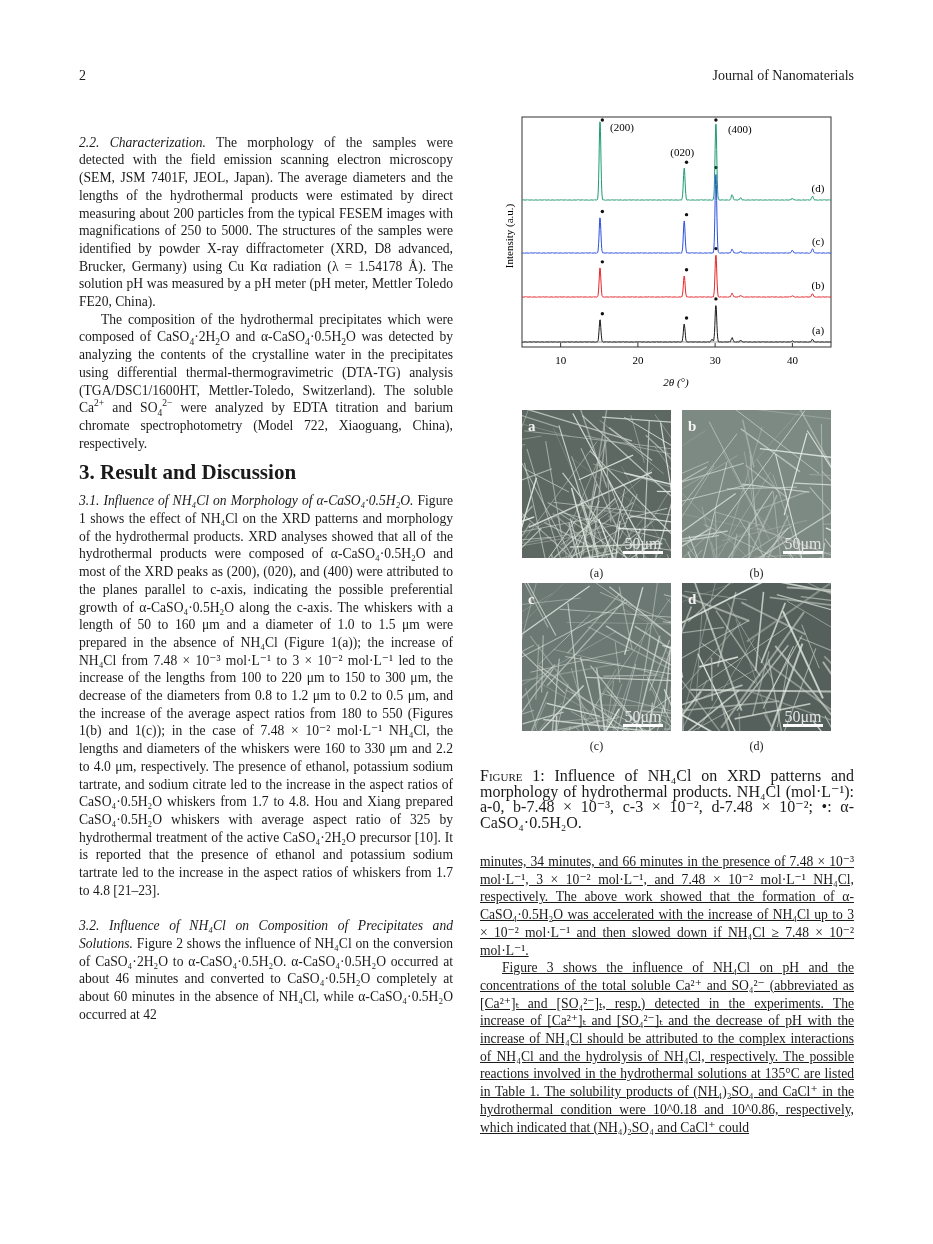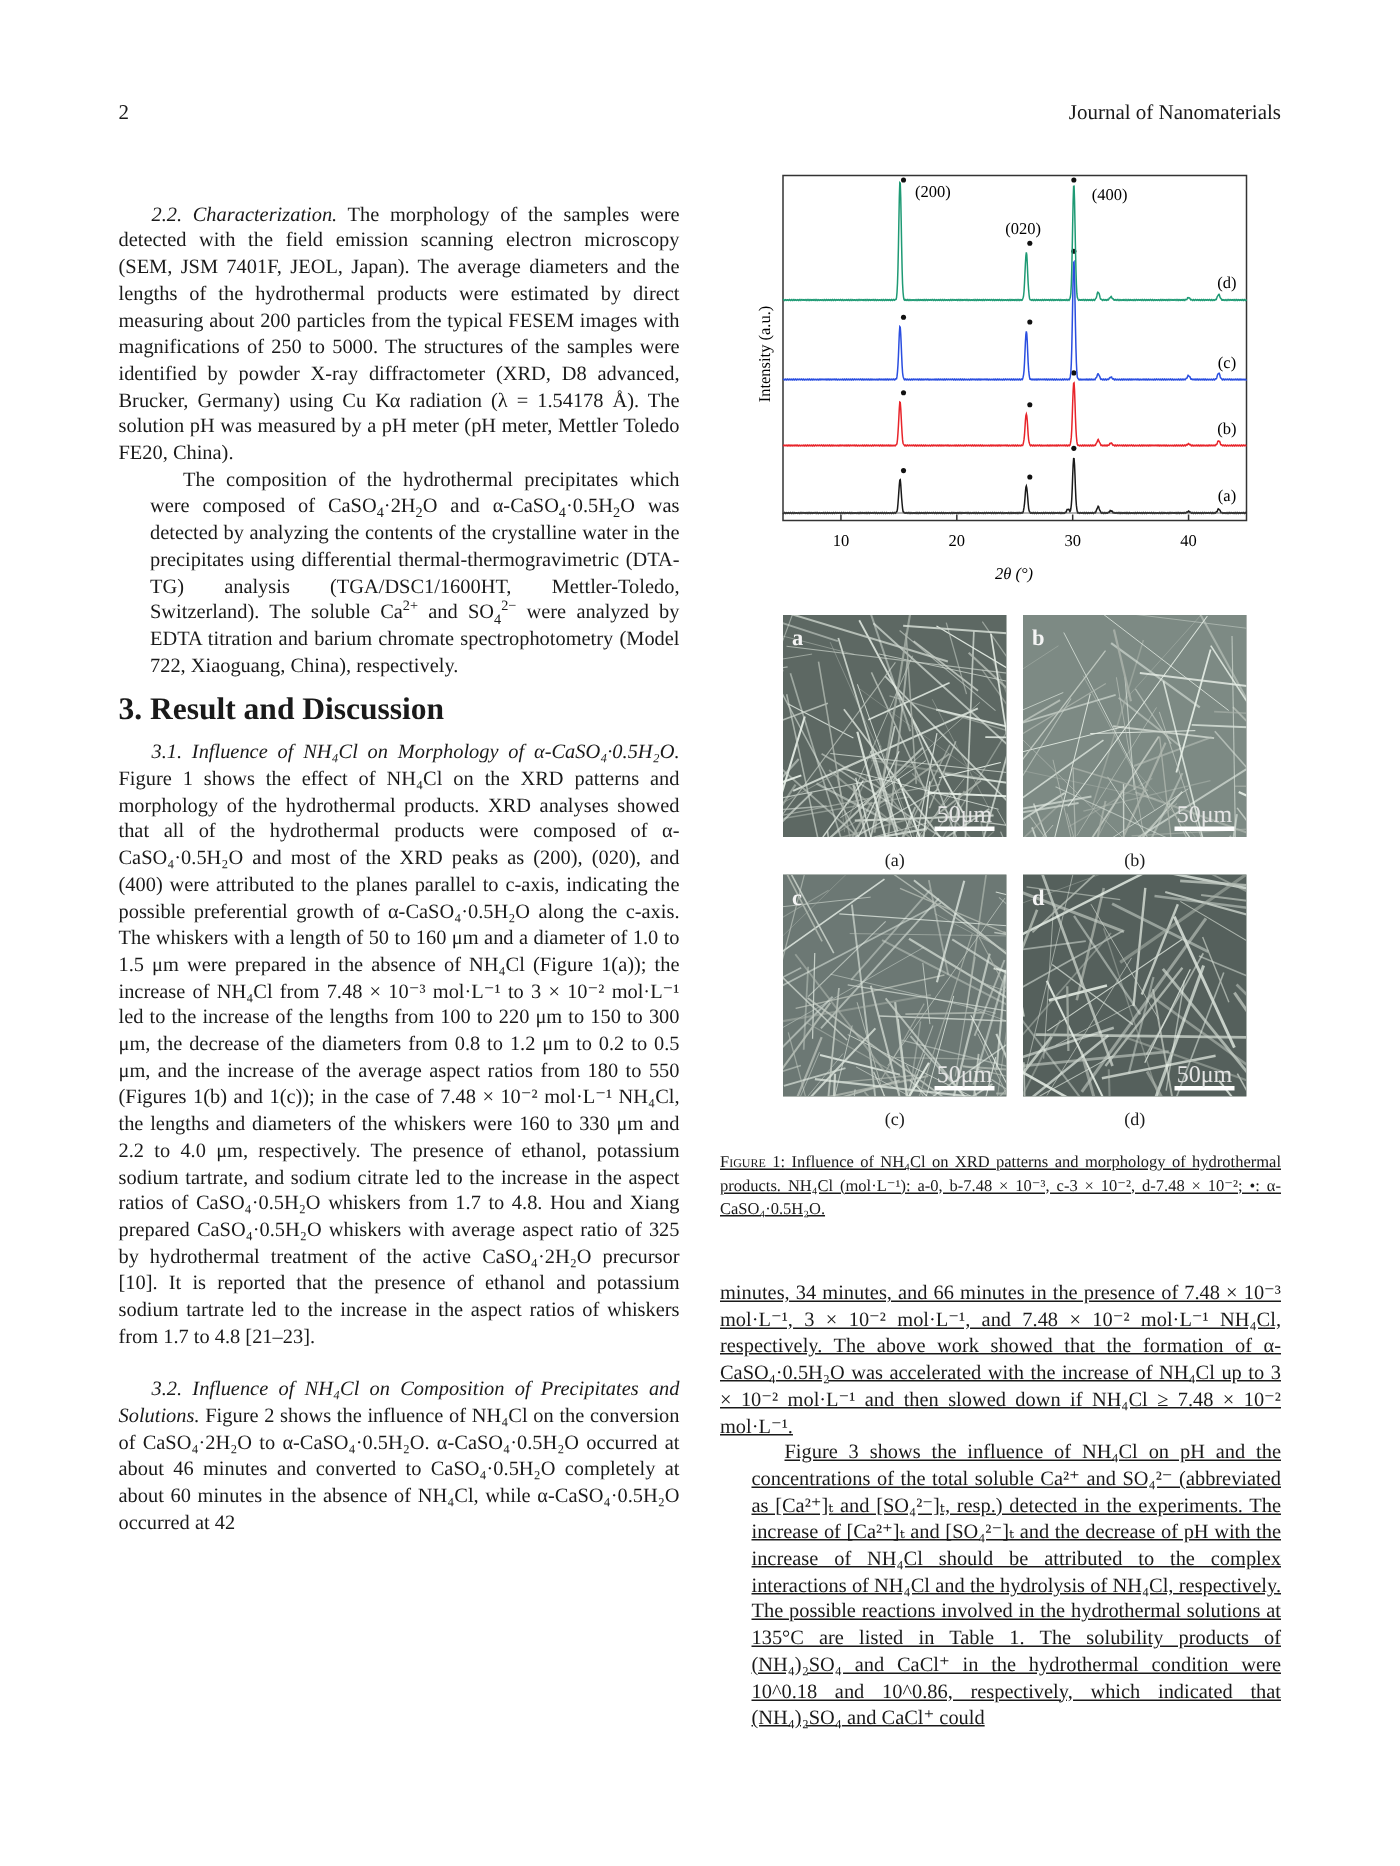--- a/index.html
+++ b/index.html
@@ -5,36 +5,36 @@
   html, body { margin: 0; padding: 0; background: #fff; }
   body { width: 933px; height: 1244px; position: relative; overflow: hidden;
          font-family: "Liberation Serif", "DejaVu Serif", serif; color: #1a1a1a; }
   .hdr { position: absolute; top: 68px; font-size: 14px; }
   .hdr-left { left: 79px; }
   .hdr-right { right: 79px; }
   .col { position: absolute; width: 374px; font-size: 13.6px; line-height: 17.7px; text-align: justify; }
   .col-left { left: 79px; top: 116px; }
   .col-right { left: 480px; top: 853px; text-decoration: underline; }
   p { margin: 0; }
-  p.ind { text-indent: 22px; margin-left: 21px; }
+  p.ind { text-indent: 22px; }
   .gap { height: 17.7px; }
   .sec { font-weight: bold; font-size: 21px; margin: 10px 0 10px 0; line-height: 20px; }
-  i, .it { font-style: italic; margin-left: 22px; }
+  i, .it { font-style: italic; }
   sub, sup { font-size: 70%; line-height: 0; }
   svg text { font-family: "Liberation Serif", "DejaVu Serif", serif; }
   .sem-grid { position: absolute; left: 522px; top: 410px; width: 312px; }
   .sem { position: absolute; width: 149px; height: 148px; overflow: hidden; background: #6f7a74; }
   .sem svg { display: block; }
   .sem-letter { position: absolute; left: 6px; top: 8px; color: #f4f4f4; font-weight: bold; font-size: 15px;
                 font-family: "Liberation Serif", serif; }
   .scale { position: absolute; right: 8px; bottom: 4px; width: 40px; text-align: center; color: #e5e5e5; font-size: 16px;
            font-family: "Liberation Serif", serif; line-height: 13px; }
   .scale-bar { height: 3px; background: #fff; margin-top: 1px; }
   .sem-cap { position: absolute; width: 149px; text-align: center; font-size: 12px; }
-  .caption { position: absolute; left: 480px; top: 768px; width: 374px; font-size: 11px; line-height: 15.5px; text-align: justify; text-decoration: underline; }
+  .caption { position: absolute; left: 480px; top: 768px; width: 374px; font-size: 16px; line-height: 15.5px; text-align: justify; }
   .sc { font-variant: small-caps; }
 </style>
 </head>
 <body>
 
 <div class="hdr hdr-left">2</div>
 <div class="hdr hdr-right">Journal of Nanomaterials</div>
 
 <div class="col col-left">
   <div class="gap"></div>

